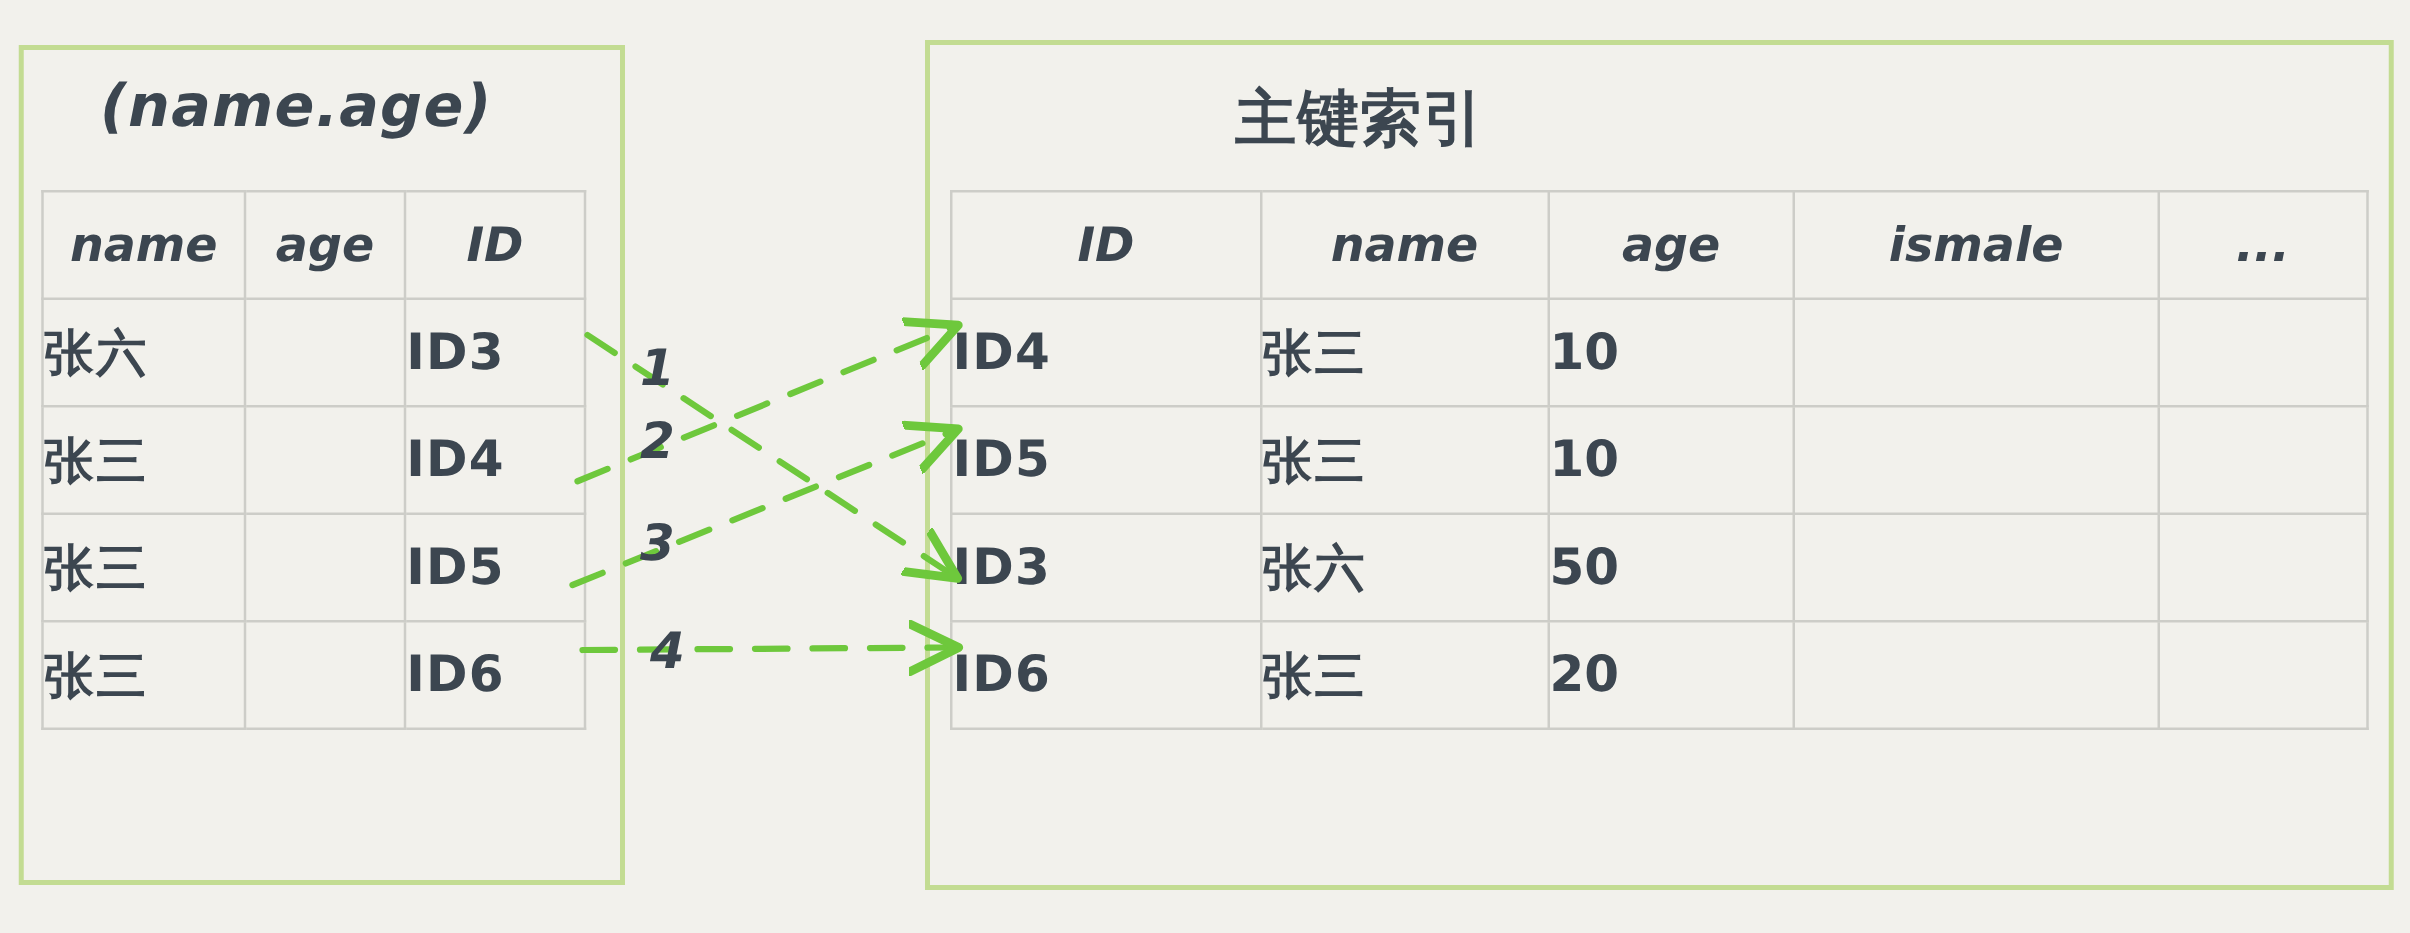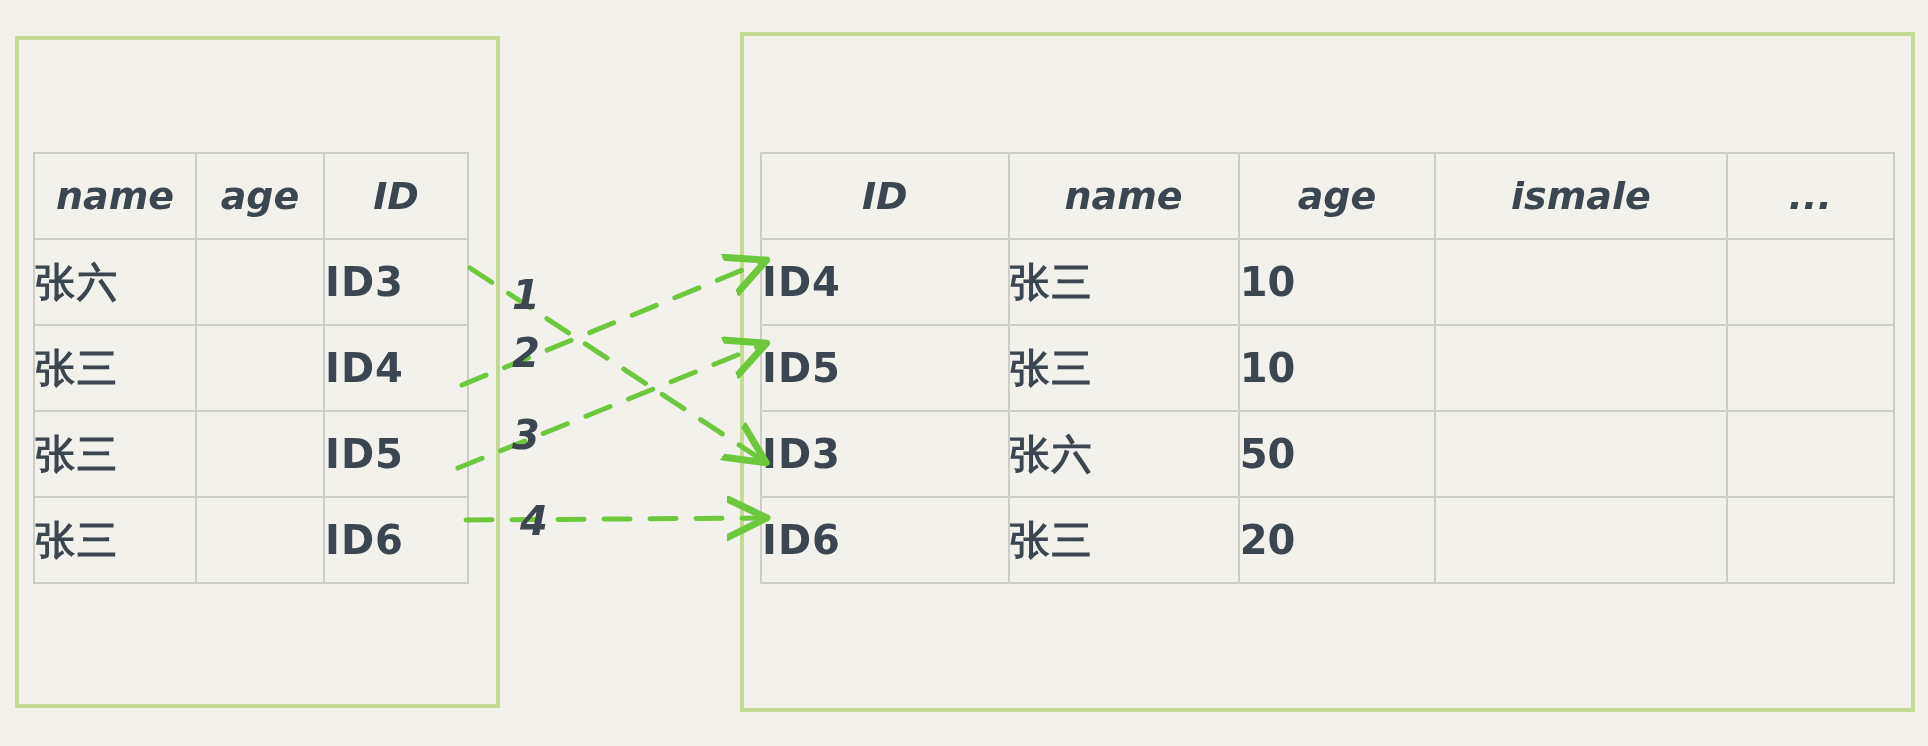--- a/index.html
+++ b/index.html
@@ -94,20 +94,21 @@
     font-style: italic;
     font-family: "DejaVu Sans", sans-serif;
   }
 </style>
 </head>
 <body>
 
 <div id="canvas">
 
   <div class="panel" id="panel-left"></div>
+  <div class="panel-title" id="title-left">(name.age)</div>
 
   <table class="grid" id="table-left">
     <colgroup>
       <col style="width:162px">
         <col style="width:128px">
         <col style="width:144px">
     </colgroup>
     <thead>
       <tr>
         <th>name</th>
@@ -133,20 +134,21 @@
       </tr>
       <tr>
         <td class="cjk">张三</td>
         <td class="numcell"></td>
         <td class="idcell">ID6</td>
       </tr>
     </tbody>
   </table>
 
   <div class="panel" id="panel-right"></div>
+  <div class="panel-title" id="title-right">主键索引</div>
 
   <table class="grid" id="table-right">
     <colgroup>
       <col style="width:170px">
         <col style="width:158px">
         <col style="width:135px">
       <col style="width:200px">
         <col style="width:115px">
     </colgroup>
     <thead>

